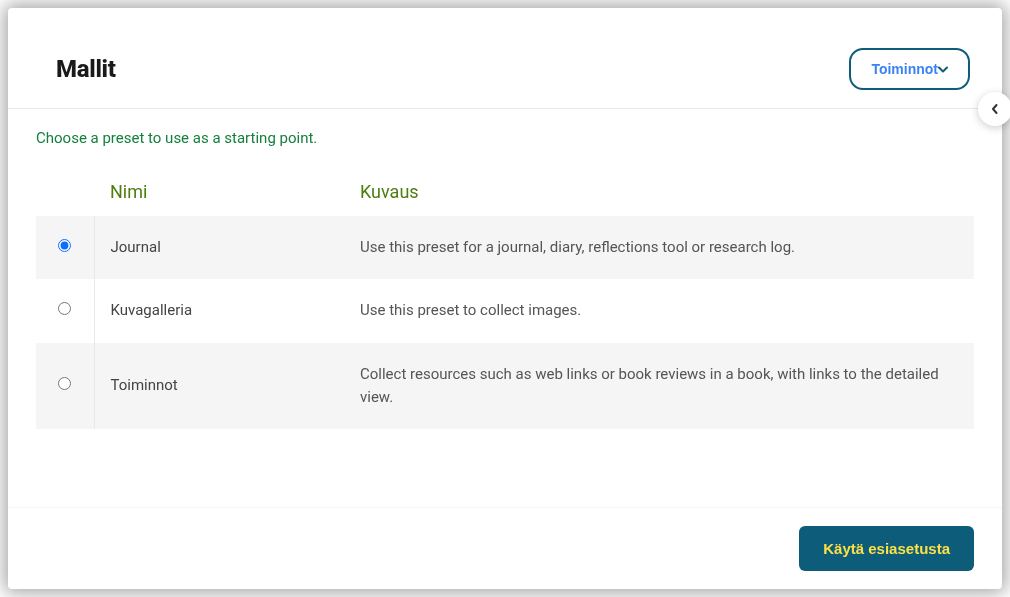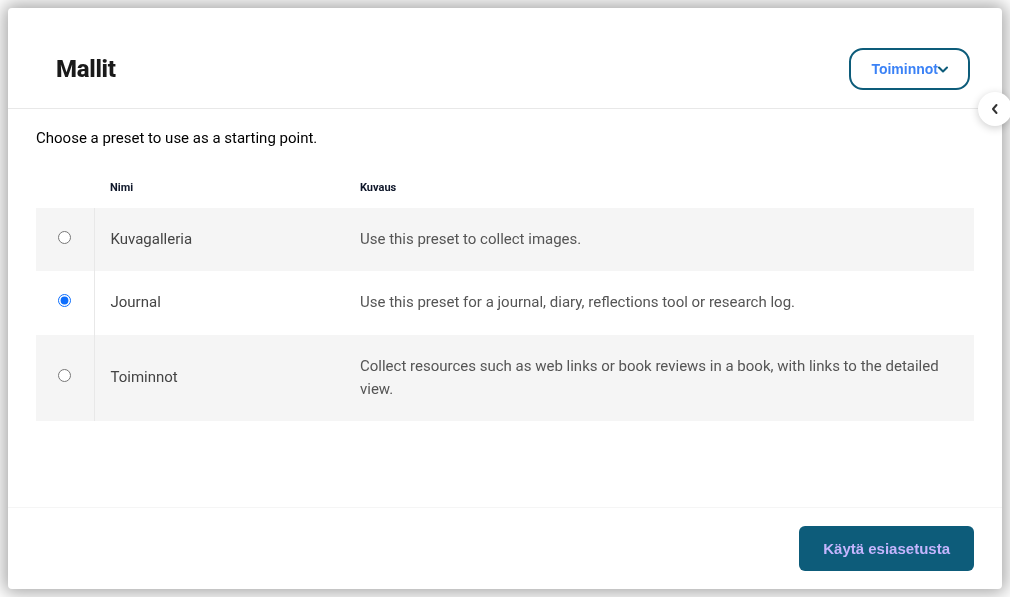--- a/index.html
+++ b/index.html
@@ -54,33 +54,33 @@
     .chevron-down {
       display: inline-block;
     }
     .chevron-down svg { display: block; }
     .modal-body {
       flex: 1;
       overflow: auto;
       padding: 16px 28px 28px 28px;
     }
     .instruction {
-      color: #000000;
+      color: #15803d;
       font-size: 15px;
       margin: 4px 0 20px 0;
     }
     table {
       width: 100%;
       border-collapse: collapse;
     }
     thead th {
       text-align: left;
-      font-weight: 700;
-      font-size: 11px;
-      color: #0f172a;
+      font-weight: 400;
+      font-size: 18px;
+      color: #4d7c0f;
       padding: 14px 16px;
     }
     th.col-radio { width: 58px; }
     th.col-name { width: 250px; }
     tbody tr:nth-child(odd) {
       background: #f5f5f5;
     }
     tbody tr:nth-child(even) {
       background: #ffffff;
     }
@@ -109,21 +109,21 @@
       vertical-align: middle;
     }
     .modal-footer {
       padding: 18px 28px 18px 28px;
       display: flex;
       justify-content: flex-end;
       border-top: 1px solid rgba(0,0,0,0.04);
     }
     .primary-btn {
       background: #0d5c7a;
-      color: #c4b5fd;
+      color: #fde047;
       border: none;
       font-weight: 700;
       font-size: 15px;
       padding: 14px 24px;
       border-radius: 6px;
       cursor: pointer;
     }
     .side-chevron {
       position: absolute;
       right: -2px;
@@ -166,28 +166,28 @@
     <table>
       <thead>
         <tr>
           <th class="col-radio"></th>
           <th class="col-name">Nimi</th>
           <th class="col-desc">Kuvaus</th>
         </tr>
       </thead>
       <tbody>
         <tr>
+          <td class="radio-cell"><input type="radio" name="preset" checked="" style=""></td>
+          <td class="name-cell">Journal</td>
+          <td>Use this preset for a journal, diary, reflections tool or research log.</td>
+        </tr>
+        <tr>
           <td class="radio-cell"><input type="radio" name="preset" style=""></td>
           <td class="name-cell">Kuvagalleria</td>
           <td>Use this preset to collect images.</td>
-        </tr>
-        <tr>
-          <td class="radio-cell"><input type="radio" name="preset" checked="" style=""></td>
-          <td class="name-cell">Journal</td>
-          <td>Use this preset for a journal, diary, reflections tool or research log.</td>
         </tr>
         <tr>
           <td class="radio-cell"><input type="radio" name="preset" style=""></td>
           <td class="name-cell">Toiminnot</td>
           <td>Collect resources such as web links or book reviews in a book, with links to the detailed view.</td>
         </tr>
       </tbody>
     </table>
   </div>
 

